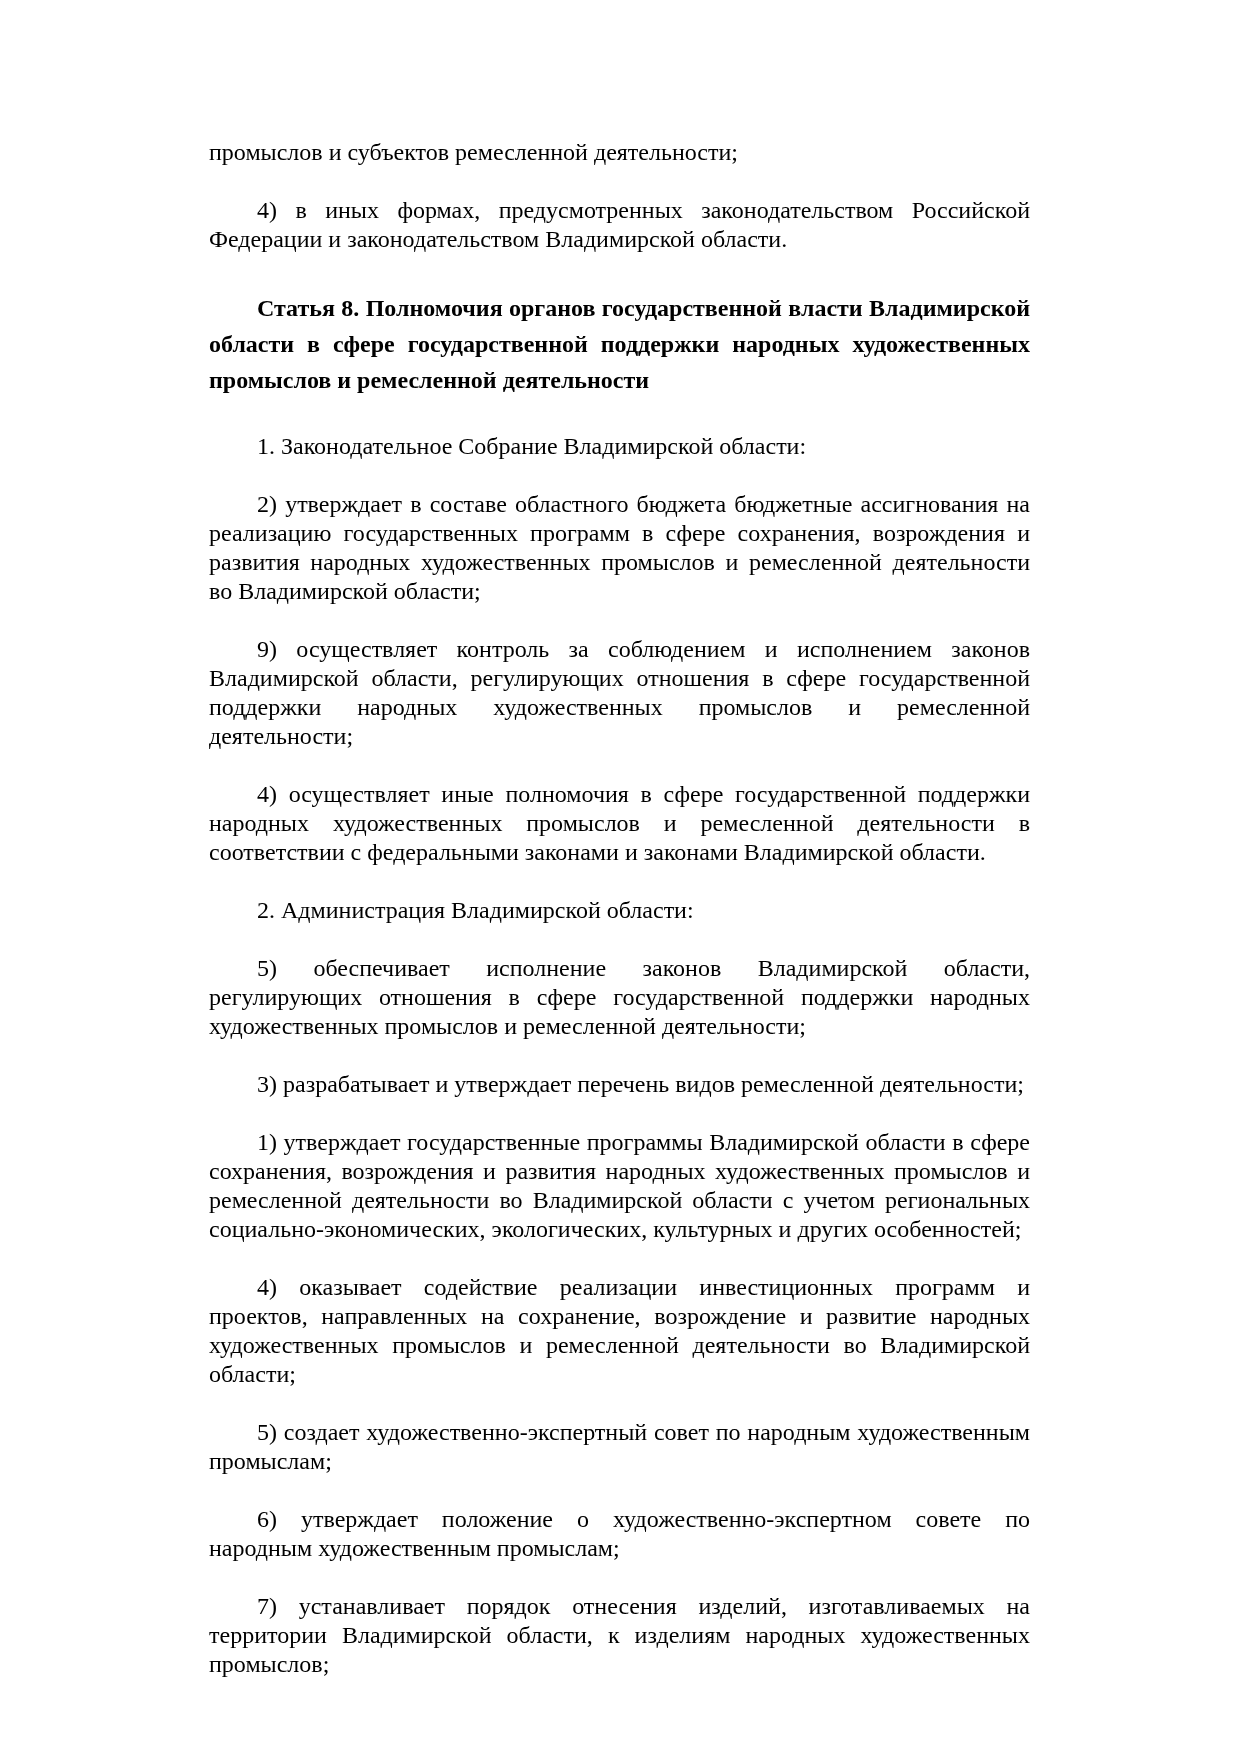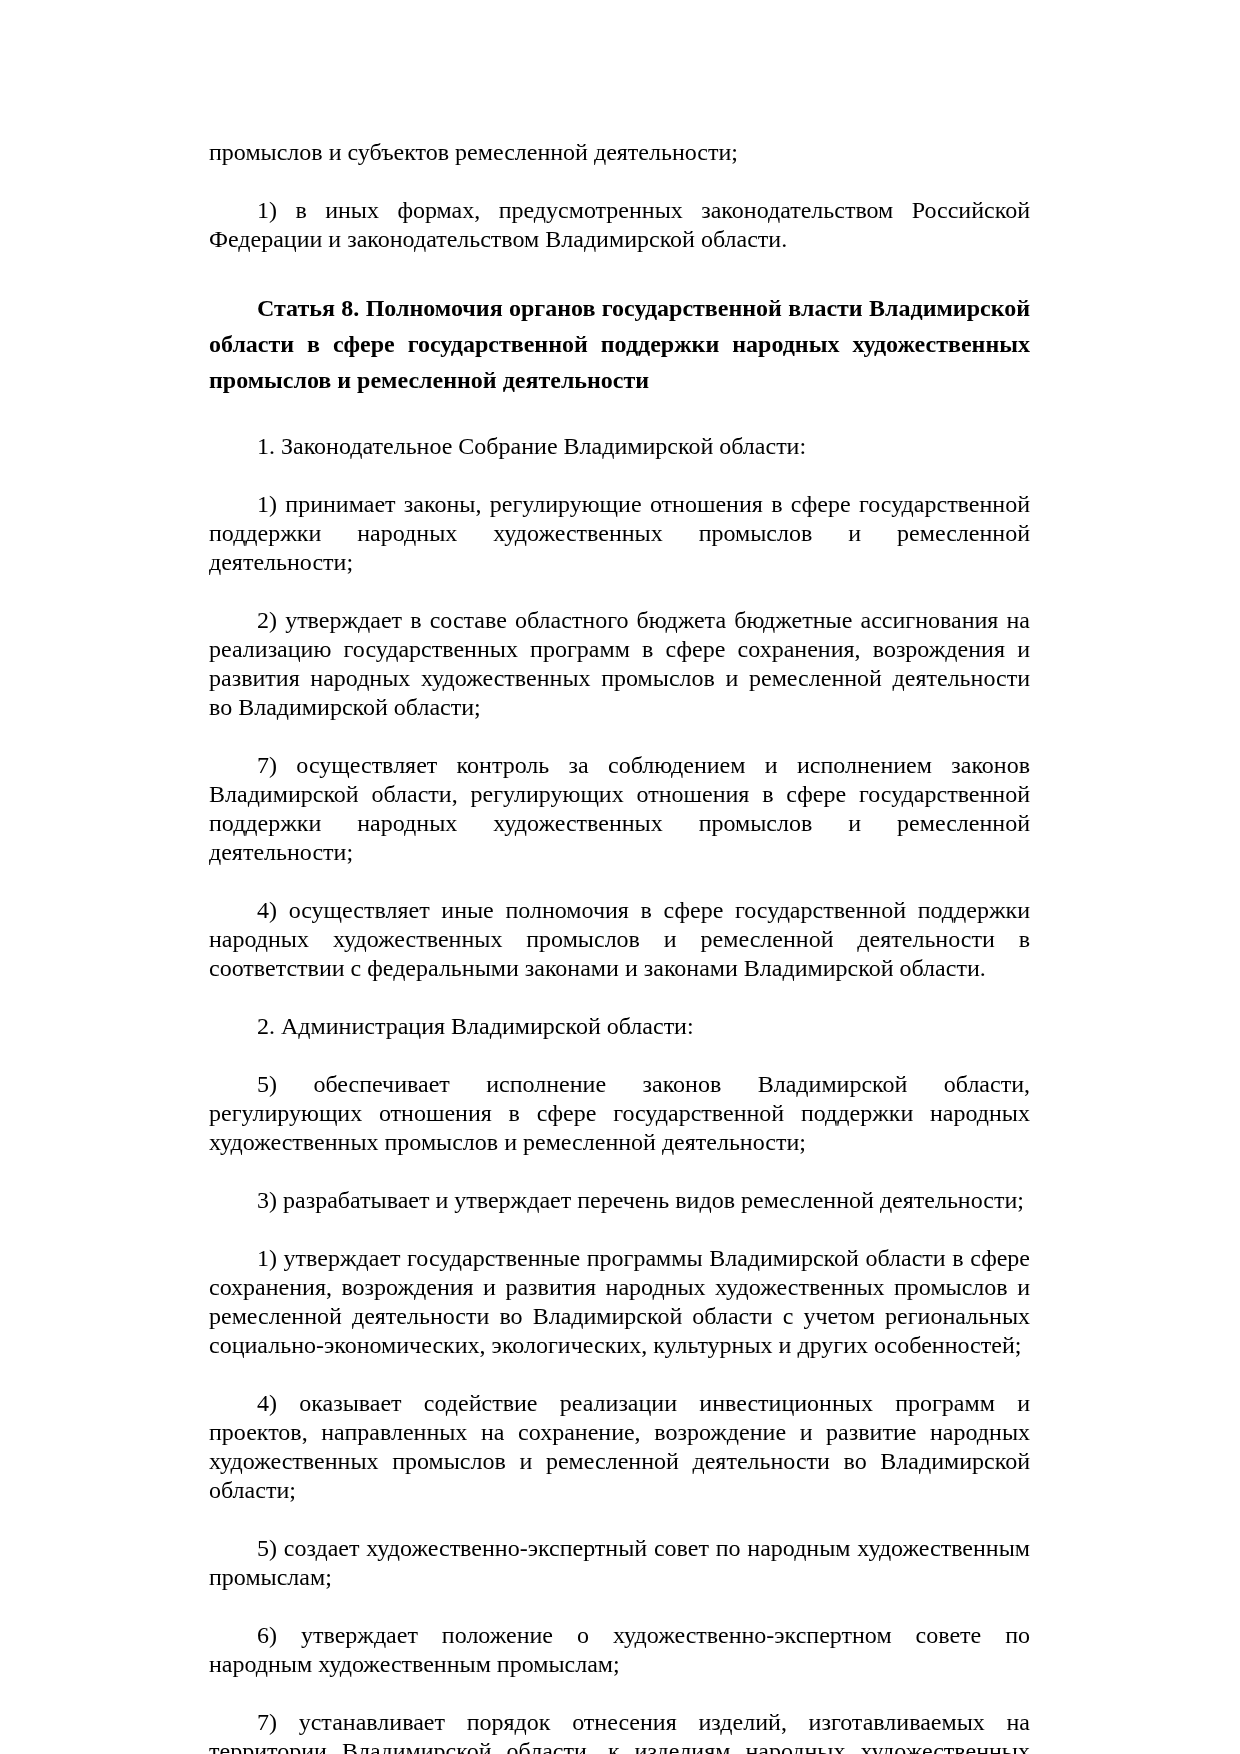--- a/index.html
+++ b/index.html
@@ -34,26 +34,25 @@
     line-height: 36px;
     margin-top: 36px;
     margin-bottom: 34px;
   }
 </style>
 </head>
 <body>
 
 <div class="page">
   <p class="para no-indent">промыслов и субъектов ремесленной деятельности;</p>
-  <p class="para">1) в иных формах, предусмотренных законодательством Российской Федерации и законодательством Владимирской области.</p>
+  <p class="para">4) в иных формах, предусмотренных законодательством Российской Федерации и законодательством Владимирской области.</p>
   <p class="para heading">Статья 8. Полномочия органов государственной власти Владимирской области в сфере государственной поддержки народных художественных промыслов и ремесленной деятельности</p>
   <p class="para">1. Законодательное Собрание Владимирской области:</p>
-  <p class="para">1) принимает законы, регулирующие отношения в сфере государственной поддержки народных художественных промыслов и ремесленной деятельности;</p>
   <p class="para">2) утверждает в составе областного бюджета бюджетные ассигнования на реализацию государственных программ в сфере сохранения, возрождения и развития народных художественных промыслов и ремесленной деятельности во Владимирской области;</p>
-  <p class="para">7) осуществляет контроль за соблюдением и исполнением законов Владимирской области, регулирующих отношения в сфере государственной поддержки народных художественных промыслов и ремесленной деятельности;</p>
+  <p class="para">9) осуществляет контроль за соблюдением и исполнением законов Владимирской области, регулирующих отношения в сфере государственной поддержки народных художественных промыслов и ремесленной деятельности;</p>
   <p class="para">4) осуществляет иные полномочия в сфере государственной поддержки народных художественных промыслов и ремесленной деятельности в соответствии с федеральными законами и законами Владимирской области.</p>
   <p class="para">2. Администрация Владимирской области:</p>
   <p class="para">5) обеспечивает исполнение законов Владимирской области, регулирующих отношения в сфере государственной поддержки народных художественных промыслов и ремесленной деятельности;</p>
   <p class="para">3) разрабатывает и утверждает перечень видов ремесленной деятельности;</p>
   <p class="para">1) утверждает государственные программы Владимирской области в сфере сохранения, возрождения и развития народных художественных промыслов и ремесленной деятельности во Владимирской области с учетом региональных социально-экономических, экологических, культурных и других особенностей;</p>
   <p class="para">4) оказывает содействие реализации инвестиционных программ и проектов, направленных на сохранение, возрождение и развитие народных художественных промыслов и ремесленной деятельности во Владимирской области;</p>
   <p class="para">5) создает художественно-экспертный совет по народным художественным промыслам;</p>
   <p class="para">6) утверждает положение о художественно-экспертном совете по народным художественным промыслам;</p>
   <p class="para">7) устанавливает порядок отнесения изделий, изготавливаемых на территории Владимирской области, к изделиям народных художественных промыслов;</p>
 </div>

